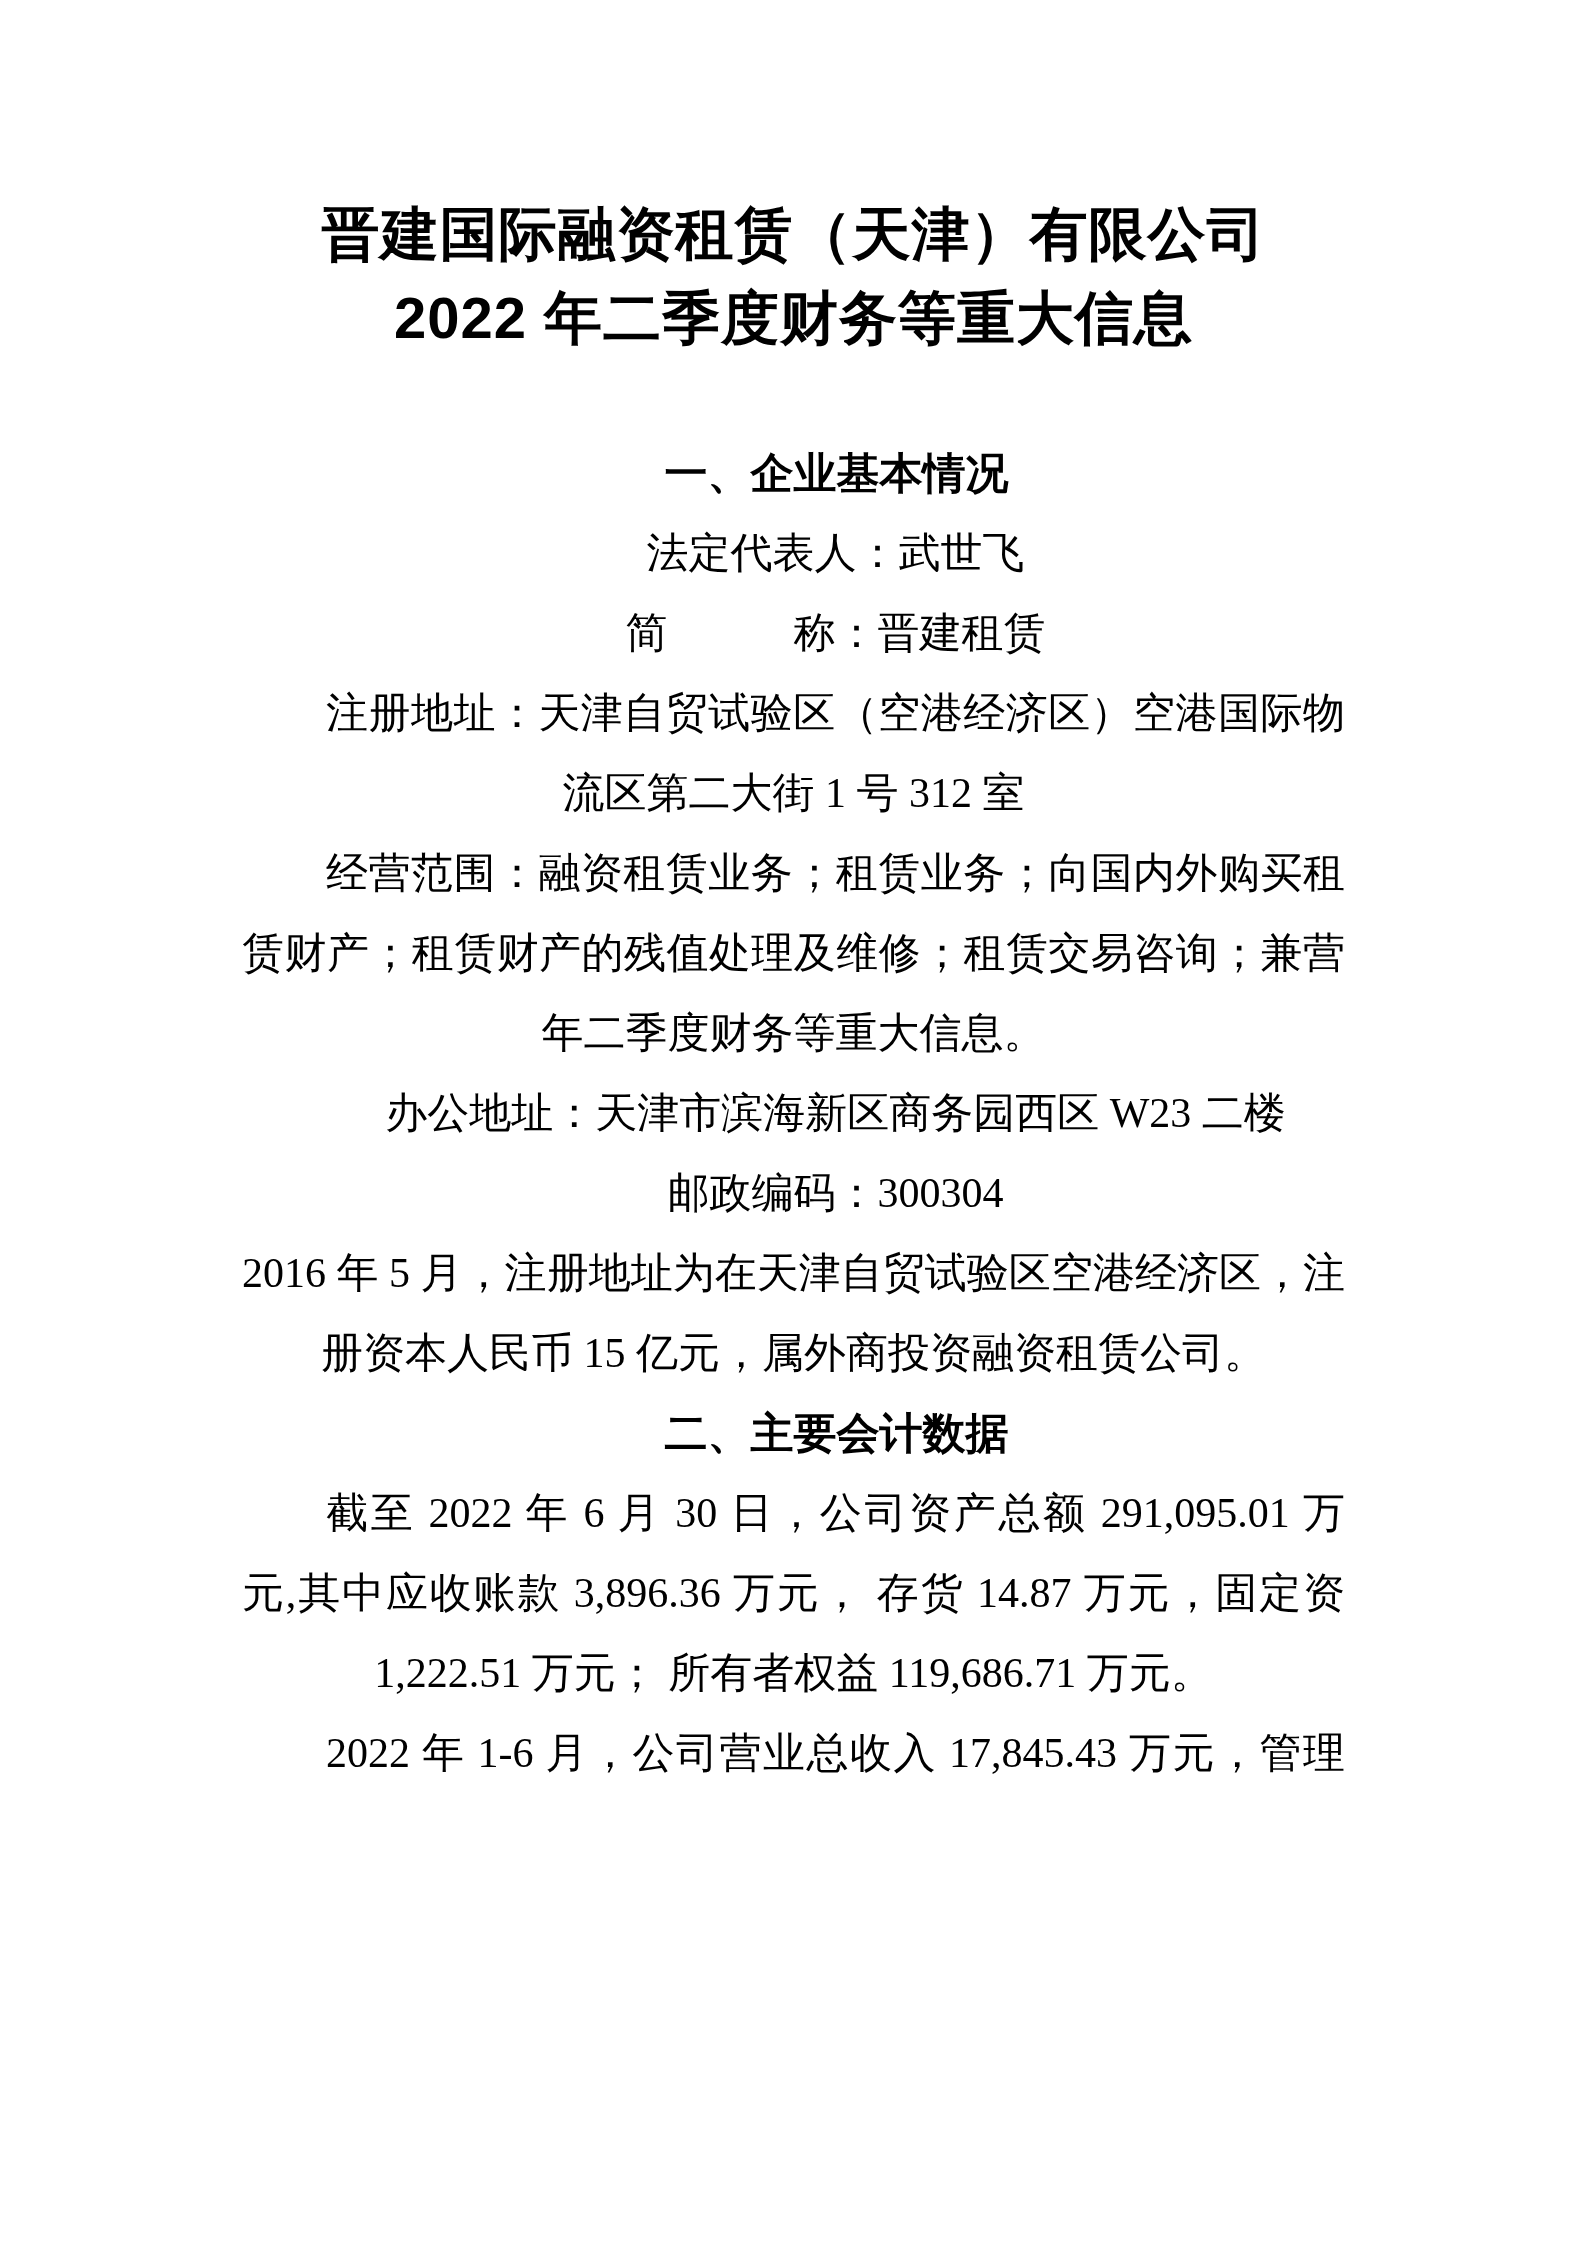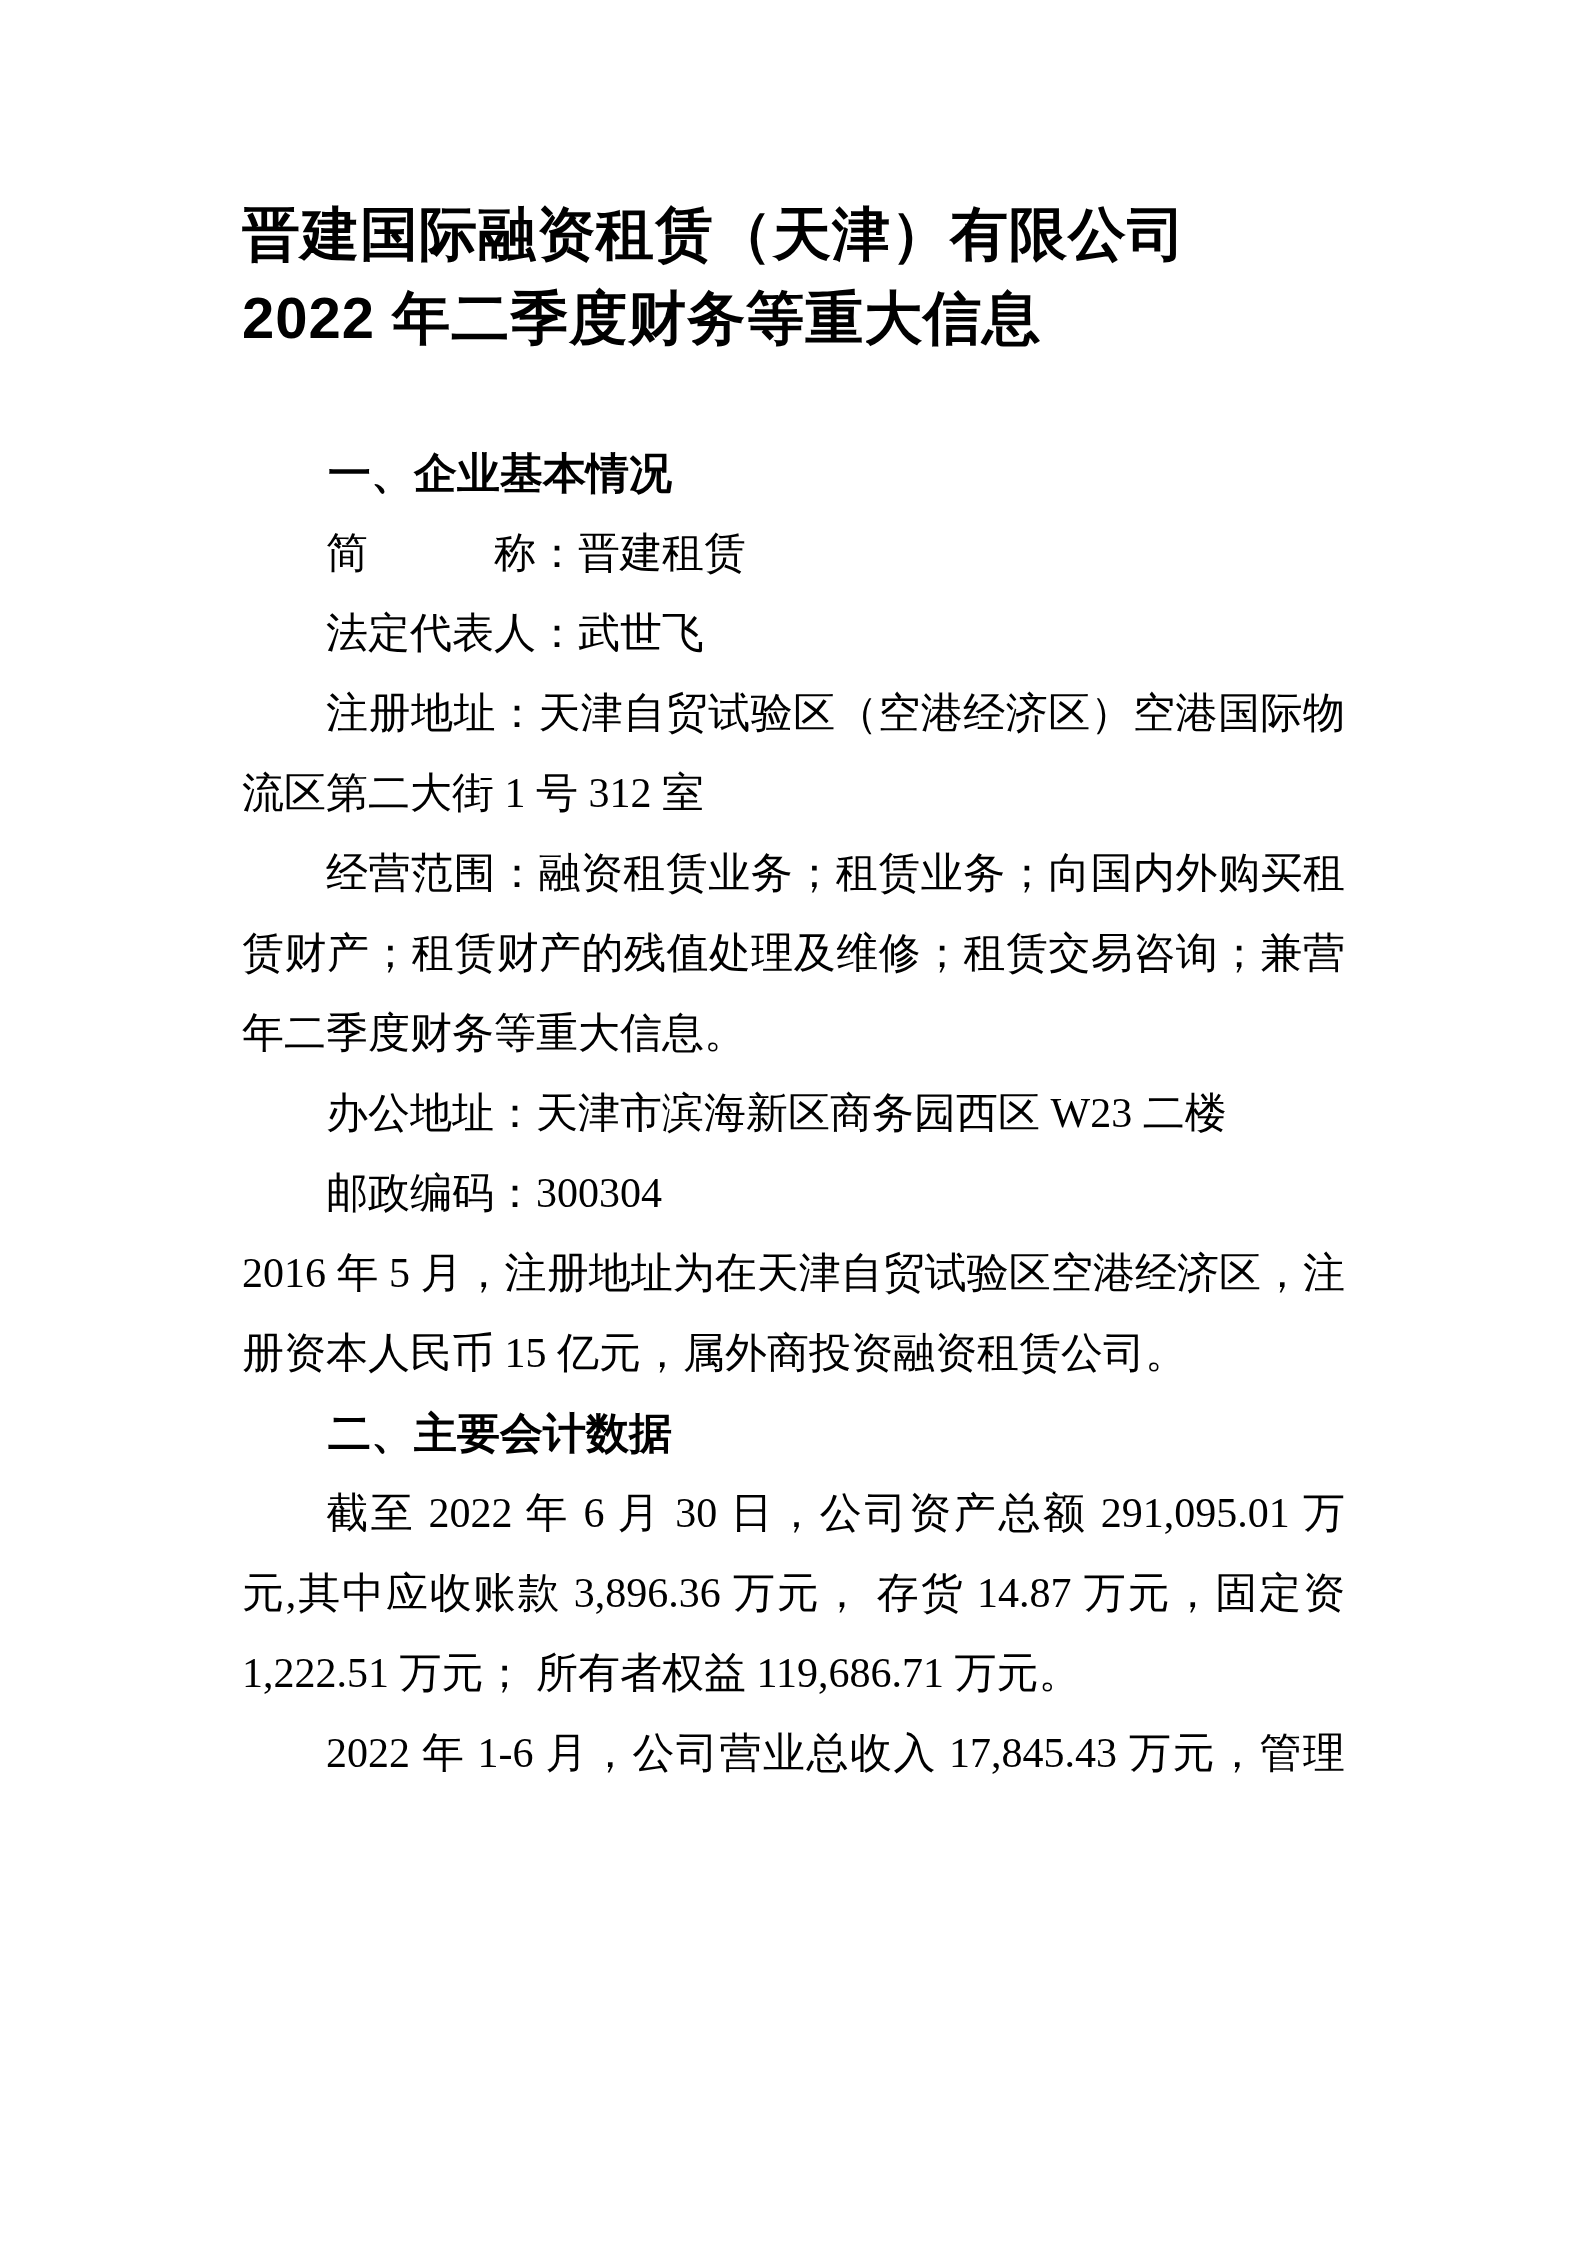--- a/index.html
+++ b/index.html
@@ -28,21 +28,21 @@
     line-height: 84px;
     letter-spacing: 1px;
   }
   .body-block {
     margin-top: 73px;
     font-size: 42px;
     line-height: 80px;
   }
   .line {
     white-space: pre-wrap;
-    text-align: left;
+    text-align: center;
   }
   .ind {
     text-indent: 2em;
   }
   .just {
     text-align: justify;
     text-align-last: justify;
   }
   .h {
     font-family: "Liberation Sans", "DejaVu Sans", sans-serif;
@@ -55,22 +55,22 @@
 
 <div class="page">
 
   <div class="title-block">
     <div class="line">晋建国际融资租赁（天津）有限公司</div>
     <div class="line">2022 年二季度财务等重大信息</div>
   </div>
 
   <div class="body-block">
     <div class="line h ind">一、企业基本情况</div>
+    <div class="line ind">法定代表人：武世飞</div>
     <div class="line ind">简　　　称：晋建租赁</div>
-    <div class="line ind">法定代表人：武世飞</div>
     <div class="line ind just">注册地址：天津自贸试验区（空港经济区）空港国际物</div>
     <div class="line">流区第二大街 1 号 312 室</div>
     <div class="line ind just">经营范围：融资租赁业务；租赁业务；向国内外购买租</div>
     <div class="line just">赁财产；租赁财产的残值处理及维修；租赁交易咨询；兼营</div>
     <div class="line">年二季度财务等重大信息。</div>
     <div class="line ind">办公地址：天津市滨海新区商务园西区 W23 二楼</div>
     <div class="line ind">邮政编码：300304</div>
     <div class="line just">2016 年 5 月，注册地址为在天津自贸试验区空港经济区，注</div>
     <div class="line">册资本人民币 15 亿元，属外商投资融资租赁公司。</div>
     <div class="line h ind">二、主要会计数据</div>

